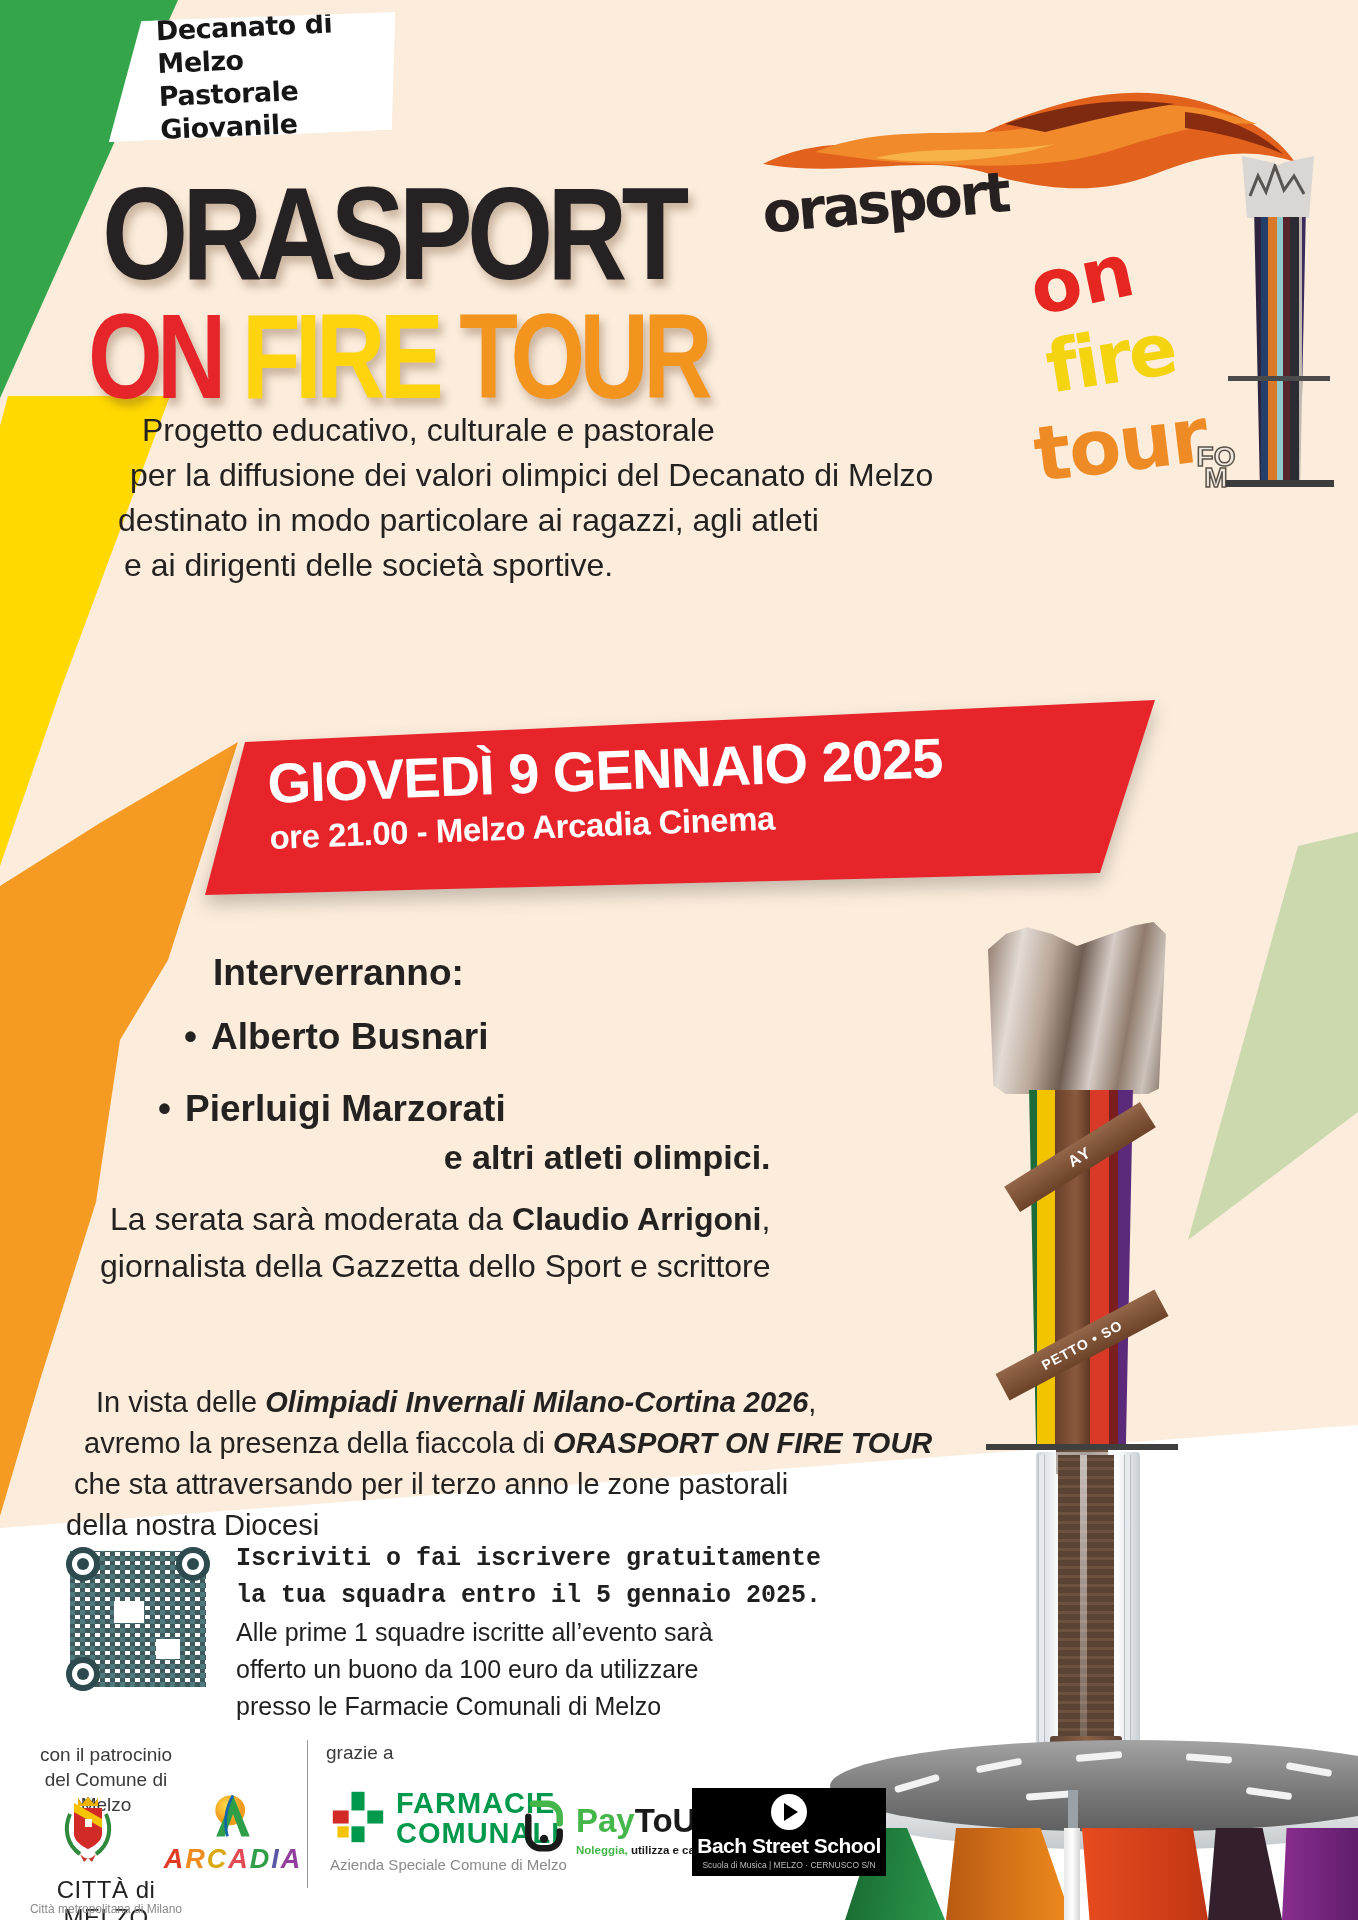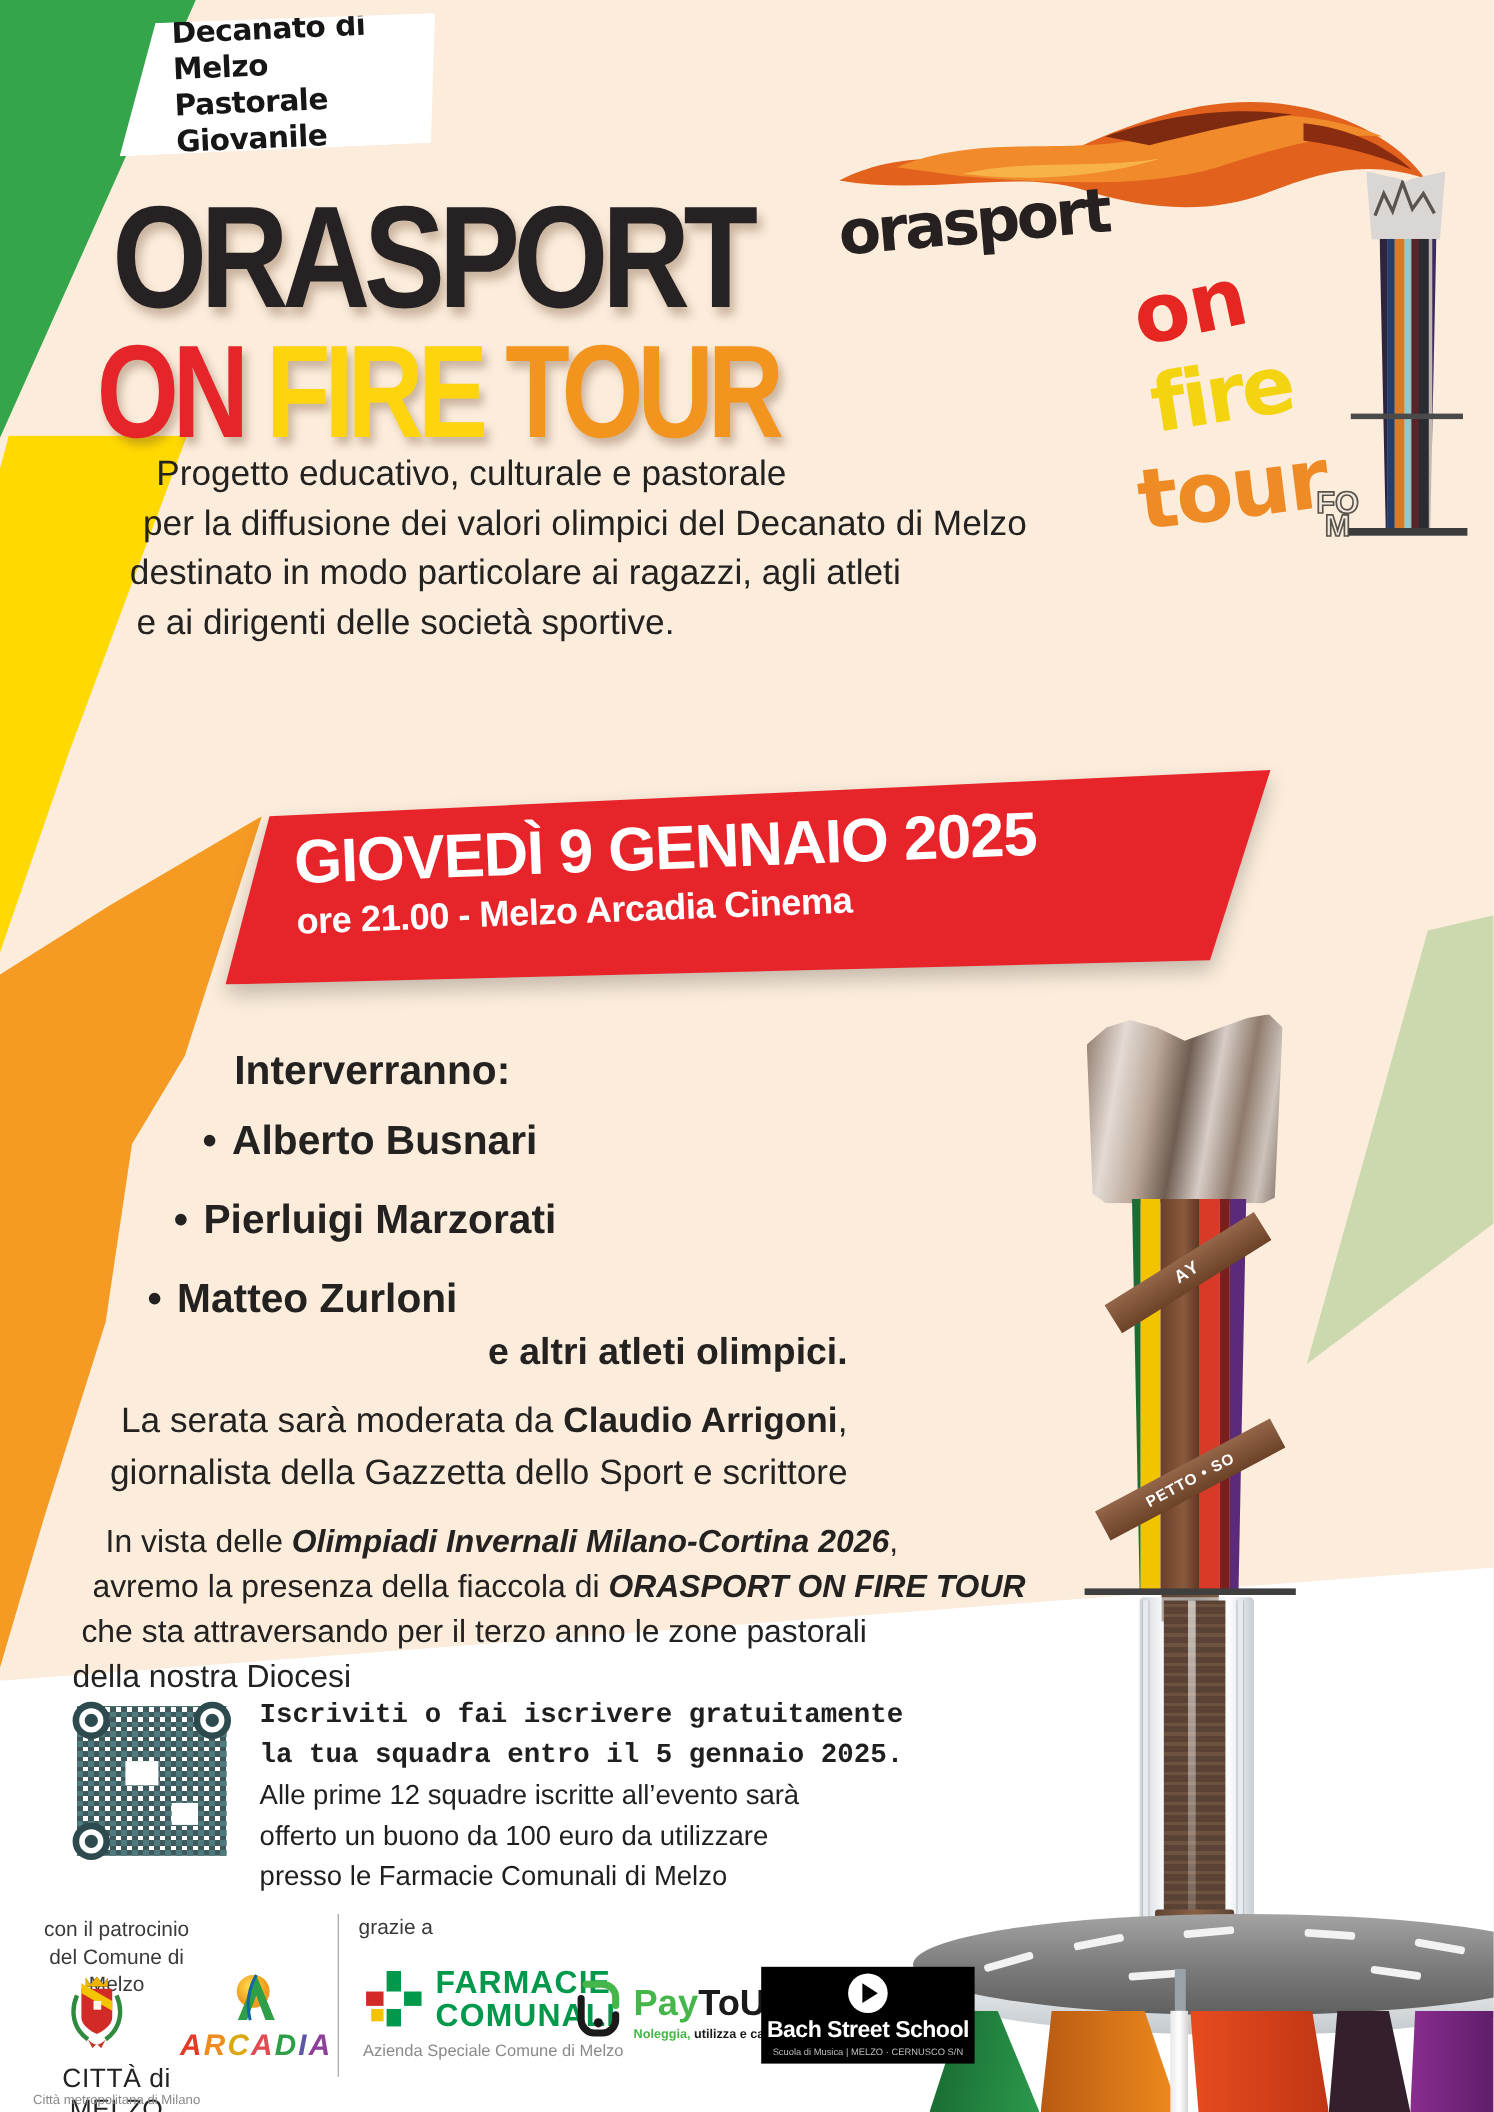--- a/index.html
+++ b/index.html
@@ -295,21 +295,20 @@
   <div class="fin fin-orange"></div>
   <div class="fin fin-white"></div>
   <div class="fin fin-verm"></div>
   <div class="fin fin-dark"></div>
   <div class="fin fin-purple"></div>
 
   <div class="speakers">
     <div class="spk-h">Interverranno:</div>
     <div class="spk-li li0"><span class="dot">•</span><span>Alberto Busnari</span></div>
     <div class="spk-li li1"><span class="dot">•</span><span>Pierluigi Marzorati</span></div>
-    <div class="spk-li li2"><span class="dot">•</span><span>Matteo Zurloni</span></div>
     <div class="spk-more">e altri atleti olimpici.</div>
     <div class="spk-mod1"><span>La serata sarà moderata da </span><span class="bold">Claudio Arrigoni</span><span>,</span></div>
     <div class="spk-mod2">giornalista della Gazzetta dello Sport e scrittore</div>
   </div>
 
   <div class="olymp">
     <div class="o1"><span>In vista delle </span><span class="bi">Olimpiadi Invernali Milano-Cortina 2026</span><span>,</span></div>
     <div class="o2"><span>avremo la presenza della fiaccola di </span><span class="bi">ORASPORT ON FIRE TOUR</span></div>
     <div class="o3">che sta attraversando per il terzo anno le zone pastorali</div>
     <div class="o4">della nostra Diocesi</div>
@@ -317,21 +316,21 @@
 
   <div class="qr">
     <div class="qr-grid"></div>
     <div class="finder f-tl"></div>
     <div class="finder f-tr"></div>
     <div class="finder f-bl"></div>
   </div>
   <div class="reg">
     <div class="rb">Iscriviti o fai iscrivere gratuitamente</div>
     <div class="rb">la tua squadra entro il 5 gennaio 2025.</div>
-    <div class="rr">Alle prime 12 squadre iscritte all’evento sarà</div>
+    <div class="rr">Alle prime 1 squadre iscritte all’evento sarà</div>
     <div class="rr">offerto un buono da 100 euro da utilizzare</div>
     <div class="rr">presso le Farmacie Comunali di Melzo</div>
   </div>
 
   <div class="patron">
     <div>con il patrocinio</div>
     <div>del Comune di Melzo</div>
   </div>
 
   <div class="melzo-crest">

